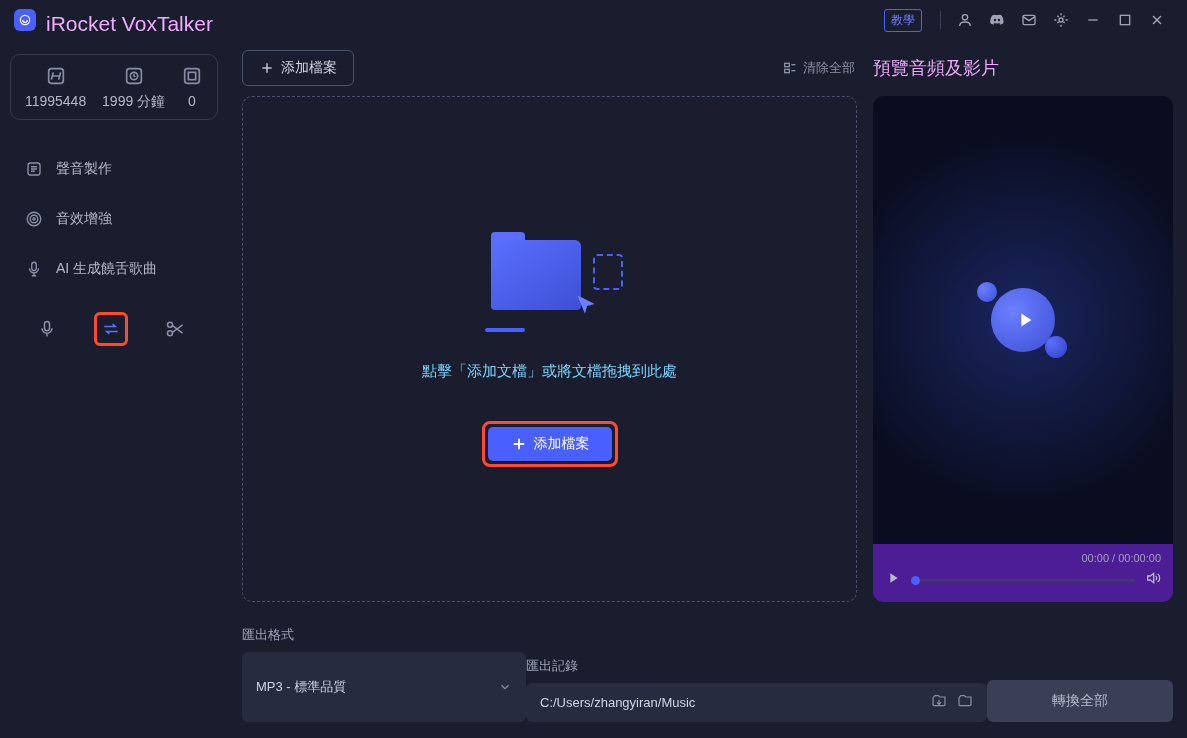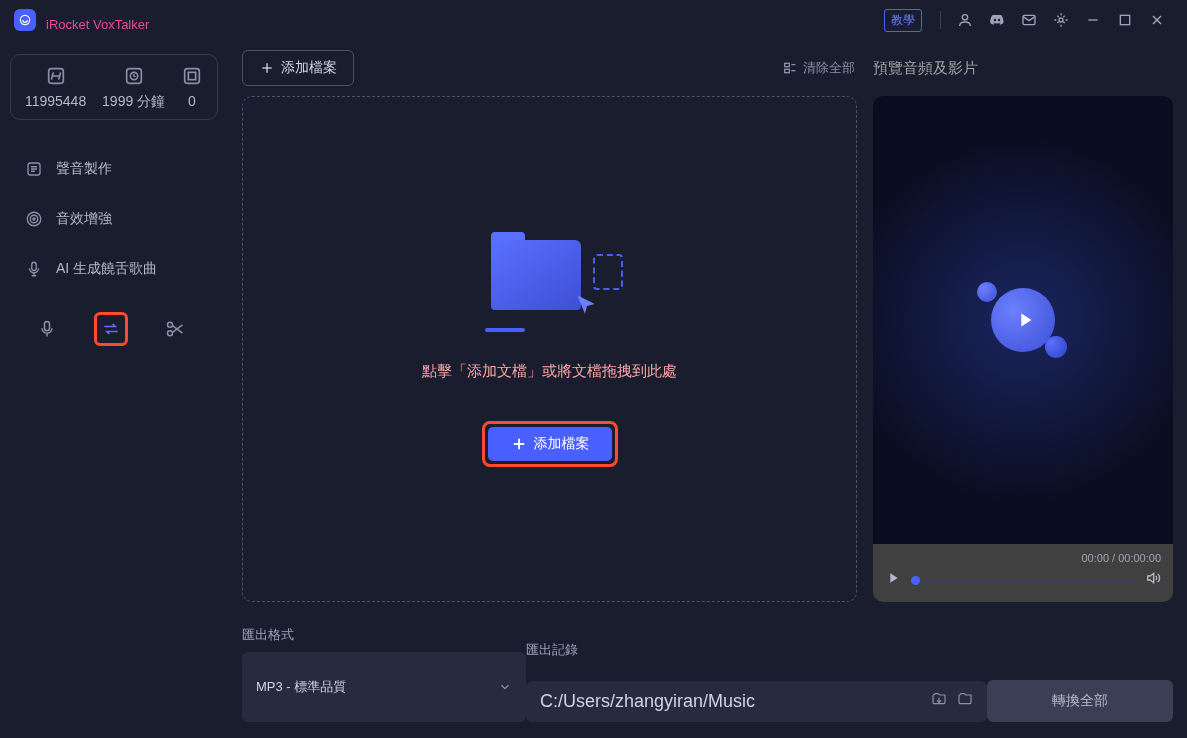--- a/index.html
+++ b/index.html
@@ -2,21 +2,21 @@
 <html><head>
 <meta charset="utf-8">
 <style>
 * { margin:0; padding:0; box-sizing:border-box; font-family:"Microsoft JhengHei","PingFang TC",sans-serif; }
 body { width:1187px; height:738px; background:#1a1d2e; color:#c5c8d4; overflow:hidden; }
 
 
 .titlebar { height:40px; display:flex; align-items:center; padding:0 14px; }
 .titlebar .logo { width:22px; height:22px; background:#4a5fff; border-radius:6px; display:flex; align-items:center; justify-content:center; margin-right:10px; }
 .titlebar .logo svg { width:14px; height:14px; }
-.titlebar .app-name { font-size:13px; color:#ec4899;margin-top:8px; }
+.titlebar .app-name { font-size:21px; color:#f0abfc;margin-top:8px; }
 .titlebar .spacer { flex:1; }
 .titlebar .tut-btn { font-size:12px; color:#6b7fff; border:1px solid #4a5fff; padding:2px 6px; border-radius:3px; margin-right:10px; cursor:pointer; }
 .titlebar .sep { width:1px; height:18px; background:#3a3f55; margin:0 8px; }
 .titlebar .tico { width:20px; height:20px; display:flex; align-items:center; justify-content:center; color:#9ea3b8; cursor:pointer; margin:0 6px; }
 .titlebar .tico svg { width:16px; height:16px; }
 
 
 .layout { display:flex; height:698px; }
 .sidebar { width:228px; padding:14px 10px; }
 .main { flex:1; padding:10px 14px 16px; display:flex; flex-direction:column; }
@@ -39,62 +39,62 @@
 .nav-bot .bico svg { width:20px; height:20px; }
 .nav-bot .bico.active { border:3px solid #ff4a2f; color:#5b72ff; }
 
 
 .toprow { display:flex; align-items:center; margin-bottom:10px; }
 .add-btn-top { display:flex; align-items:center; border:1px solid #4a5170; border-radius:6px; padding:8px 16px; font-size:14px; color:#d0d3e0; cursor:pointer; }
 .add-btn-top svg { width:16px; height:16px; margin-right:6px; }
 .toprow .spacer { flex:1; }
 .clear-all { display:flex; align-items:center; font-size:13px; color:#8a90a8; cursor:pointer; margin-right:18px; }
 .clear-all svg { width:16px; height:16px; margin-right:5px; }
-.preview-title { font-size:15px; color:#a3a3a3; width:300px; }
+.preview-title { font-size:18px; color:#f0abfc; width:300px; }
 
 
 .content-row { display:flex; gap:16px; flex:1; }
 .dropzone { flex:1; border:1px dashed #4a5170; border-radius:10px; display:flex; flex-direction:column; align-items:center; justify-content:center; }
 .folder-ill { width:130px; height:100px; position:relative; margin-bottom:30px; }
 .folder-back { position:absolute; left:6px; top:8px; width:90px; height:70px; background:linear-gradient(145deg,#5a6fff,#3d4fd4); border-radius:6px 6px 4px 4px; }
 .folder-tab { position:absolute; left:6px; top:0; width:34px; height:14px; background:#5a6fff; border-radius:4px 4px 0 0; }
 .folder-dash { position:absolute; left:108px; top:22px; width:30px; height:36px; border:2px dashed #4a5fff; border-radius:4px; }
 .folder-cursor { position:absolute; left:88px; top:60px; color:#6b7fff; }
 .folder-cursor svg { width:26px; height:26px; }
 .folder-line { position:absolute; left:0; bottom:0; width:40px; height:4px; background:#4a5fff; border-radius:2px; }
-.drop-text { font-size:15px; color:#fca5a5; margin-bottom:40px; }
+.drop-text { font-size:15px; color:#7dd3fc; margin-bottom:40px; }
 .add-btn-main-wrap { border:3px solid #ff4a2f; border-radius:8px; padding:3px; }
 .add-btn-main { background:#4a5fff; color:#fff; padding:8px 22px; border-radius:5px; display:flex; align-items:center; font-size:14px; cursor:pointer; }
 .add-btn-main svg { width:18px; height:18px; margin-right:6px; }
 
 
 .preview { width:300px; display:flex; flex-direction:column; }
 .preview-bg { flex:1; border-radius:10px; overflow:hidden; display:flex; flex-direction:column; }
 .preview-video { flex:1; background:radial-gradient(circle at 50% 50%, #1a2560 0%, #0a0d1f 70%); position:relative; display:flex; align-items:center; justify-content:center; }
 .orb-lg { width:64px; height:64px; background:radial-gradient(circle at 35% 35%,#6b7fff,#3d4fd4); border-radius:50%; display:flex; align-items:center; justify-content:center; position:relative; }
 .orb-sm1 { position:absolute; width:20px; height:20px; background:radial-gradient(circle at 30% 30%,#6b7fff,#3d4fd4); border-radius:50%; left:-14px; top:-6px; }
 .orb-sm2 { position:absolute; width:22px; height:22px; background:radial-gradient(circle at 30% 30%,#5a6fff,#2d3fc4); border-radius:50%; right:-12px; bottom:-6px; }
 .orb-lg svg { width:22px; height:22px; color:#fff; margin-left:4px; }
-.preview-ctrl { background:#404040; padding:8px 12px 12px; }
+.preview-ctrl { background:#4c1d95; padding:8px 12px 12px; }
 .pc-time { text-align:right; font-size:11px; color:#9ea3b8; margin-bottom:6px; }
 .pc-row { display:flex; align-items:center; gap:10px; }
 .pc-row svg { width:16px; height:16px; color:#b4b8c9; }
 .pc-track { flex:1; height:3px; background:#3a3f55; border-radius:2px; position:relative; }
 .pc-dot { position:absolute; left:0; top:-3px; width:9px; height:9px; background:#4a5fff; border-radius:50%; }
 
 
 .exportrow { display:flex; align-items:flex-end; margin-top:24px; }
 .ex-col { display:flex; flex-direction:column; }
 .ex-label { font-size:13px; color:#9ea3b8; margin-bottom:8px; }
 .ex-col.format { width:284px; }
 .ex-col.dir { flex:1; }
 .dropdown { background:#272b40; border-radius:6px; padding:26px 14px; display:flex; align-items:center; font-size:13px; color:#d0d3e0; cursor:pointer; }
 .dropdown .spacer { flex:1; }
 .dropdown svg { width:14px; height:14px; color:#8a90a8; }
-.dirbox { background:#272b40; border-radius:6px; padding:10px 14px; display:flex; align-items:center; font-size:18px; color:#d0d3e0;margin-top:14px; }
+.dirbox { background:#272b40; border-radius:6px; padding:10px 14px; display:flex; align-items:center; font-size:13px; color:#d0d3e0; }
 .dirbox .spacer { flex:1; }
 .dirbox .dico { color:#8a90a8; margin-left:10px; cursor:pointer; }
 .dirbox .dico svg { width:16px; height:16px; }
 .convert-btn { width:186px; background:#3a3f55; color:#b4b8c9; padding:12px 0; text-align:center; border-radius:6px; font-size:14px; cursor:pointer; }
 </style>
 </head>
 <body>
 
 <div class="titlebar">
   <div class="logo">

